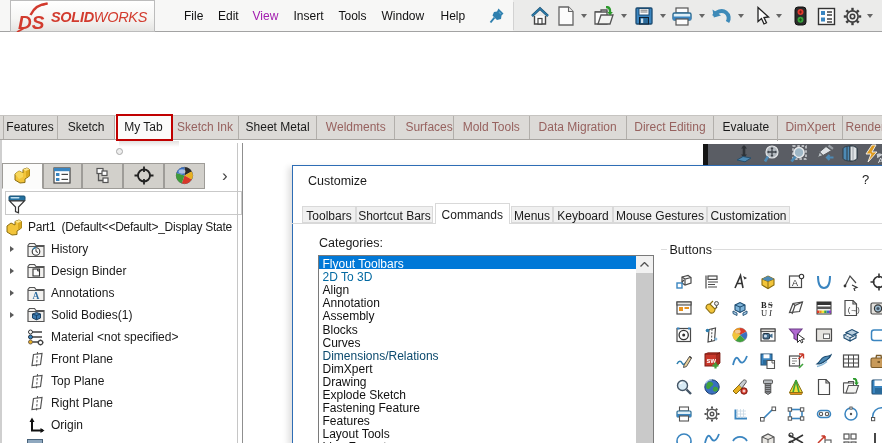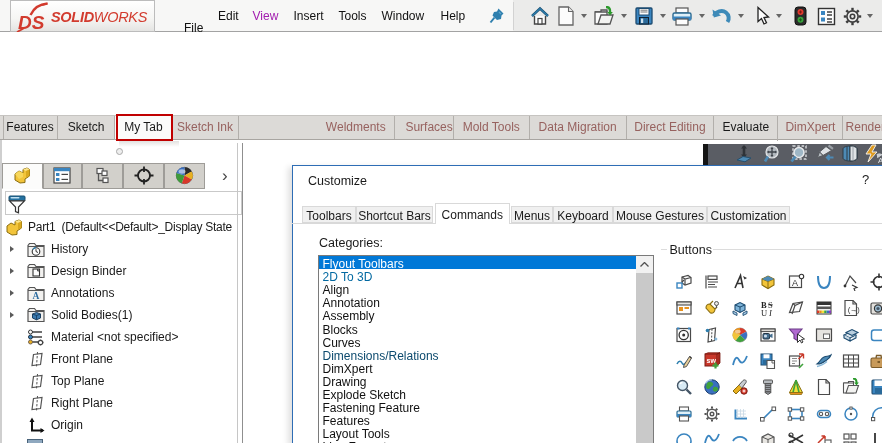--- a/index.html
+++ b/index.html
@@ -13,21 +13,21 @@
     <div style="position:absolute;left:513px;top:2px;width:1px;height:28px;background:#d2d2d2;"></div>
     <div style="position:absolute;left:10px;top:0px;width:145px;height:32px;background:linear-gradient(#ffffff,#f5f5f3 60%,#e4e4e2);border:1px solid #bcbcbc;z-index:3;">
       <div style="position:absolute;left:4px;top:1px;"><svg width="36" height="30" viewBox="0 0 36 30" style="">
           <path d="M32.5 1.5 C26 2 19 5.5 15.5 13" fill="none" stroke="#d23b2e" stroke-width="2.4"></path>
           <path d="M32.5 1.5 L27 3.2" fill="none" stroke="#d23b2e" stroke-width="1.8"></path>
           <text x="3" y="27" font-size="19" font-weight="bold" font-style="italic" fill="#d23b2e" font-family="Liberation Sans">DS</text>
           <path d="M8.5 26.5 L2 30" stroke="#d23b2e" stroke-width="1.8"></path>
         </svg></div>
       <div class="txt" style="left:40px;top:8px;font-size:14.5px;font-style:italic;font-weight:bold;color:#d23b2e;letter-spacing:-0.3px;">SOLID<span style="font-weight:normal;">WORKS</span></div>
     </div>
-    <div class="txt" style="left:184px;top:9px;font-size:12px;color:#111;margin-top:12px;">File</div>
+    <div class="txt" style="left:184px;top:9px;font-size:12px;color:#111;">File</div>
     <div class="txt" style="left:218px;top:9px;font-size:12px;color:#111;">Edit</div>
     <div class="txt" style="left:252.5px;top:9px;font-size:12px;color:#a21caf;">View</div>
     <div class="txt" style="left:293.5px;top:9px;font-size:12px;color:#111;">Insert</div>
     <div class="txt" style="left:338.5px;top:9px;font-size:12px;color:#111;">Tools</div>
     <div class="txt" style="left:381.5px;top:9px;font-size:12px;color:#111;">Window</div>
     <div class="txt" style="left:440.5px;top:9px;font-size:12px;color:#111;">Help</div>
     <div style="position:absolute;left:489px;top:7px;width:16px;height:17px;"><svg width="16" height="17" viewBox="0 0 16 17" style="">
         <path d="M9.5 1.5 L14.5 6.5 L12.5 8.5 L12 12 L8 13 L3.5 8.5 L5 5 L8 4.5 Z" fill="#2e7fae"></path>
         <path d="M5.5 10.5 L1.5 15.5" stroke="#2e7fae" stroke-width="2"></path>
         <path d="M10 5 L12 7" stroke="#5ea5cc" stroke-width="1.2"></path>
@@ -108,20 +108,21 @@
     <div class="abs" style="left:660px;top:14px;width:0;height:0;border-left:3.5px solid transparent;border-right:3.5px solid transparent;border-top:4px solid #666;"></div>
     <div class="abs" style="left:699px;top:14px;width:0;height:0;border-left:3.5px solid transparent;border-right:3.5px solid transparent;border-top:4px solid #666;"></div>
     <div class="abs" style="left:738px;top:14px;width:0;height:0;border-left:3.5px solid transparent;border-right:3.5px solid transparent;border-top:4px solid #666;"></div>
     <div class="abs" style="left:776px;top:14px;width:0;height:0;border-left:3.5px solid transparent;border-right:3.5px solid transparent;border-top:4px solid #666;"></div>
     <div class="abs" style="left:867px;top:14px;width:0;height:0;border-left:3.5px solid transparent;border-right:3.5px solid transparent;border-top:4px solid #666;"></div>
     <div style="position:absolute;left:0px;top:115px;width:882px;height:24.5px;background:#dcdad7;border-top:1px solid #c6c4c1;border-bottom:1px solid #a8a5a1;"></div>
     <div class="abs" style="left:3px;top:115.5px;width:55px;height:23.5px;border-right:1px solid #b2afab;color:#1a1a1a;font-size:12px;line-height:23.5px;text-align:center;">Features</div>
     <div class="abs" style="left:58px;top:115.5px;width:57.400000000000006px;height:24px;border-right:1px solid #b2afab;color:#1a1a1a;font-size:12px;line-height:23.5px;text-align:center;">Sketch</div>
     <div class="abs" style="left:115.4px;top:115.5px;width:57.0px;height:23.5px;background:#fbfbfa;border-right:1px solid #b2afab;color:#1a1a1a;font-size:12px;line-height:23.5px;text-align:center;">My Tab</div>
     <div class="abs" style="left:172.4px;top:115.5px;width:66.29999999999998px;height:23.5px;border-right:1px solid #b2afab;color:#97625f;font-size:12px;line-height:23.5px;text-align:center;">Sketch Ink</div>
+    <div class="abs" style="left:238.7px;top:115.5px;width:78.80000000000001px;height:23.5px;border-right:1px solid #b2afab;color:#1a1a1a;font-size:12px;line-height:23.5px;text-align:center;">Sheet Metal</div>
     <div class="abs" style="left:317.5px;top:115.5px;width:77.5px;height:23.5px;border-right:1px solid #b2afab;color:#97625f;font-size:12px;line-height:23.5px;text-align:center;">Weldments</div>
     <div class="abs" style="left:395px;top:115.5px;width:58.80000000000001px;height:23.5px;border-right:1px solid #b2afab;color:#97625f;font-size:12px;line-height:23.5px;text-align:right;">Surfaces</div>
     <div class="abs" style="left:453.8px;top:115.5px;width:75.90000000000003px;height:23.5px;border-right:1px solid #b2afab;color:#97625f;font-size:12px;line-height:23.5px;text-align:center;">Mold Tools</div>
     <div class="abs" style="left:529.7px;top:115.5px;width:96.89999999999998px;height:23.5px;border-right:1px solid #b2afab;color:#97625f;font-size:12px;line-height:23.5px;text-align:center;">Data Migration</div>
     <div class="abs" style="left:626.6px;top:115.5px;width:87.69999999999993px;height:23.5px;border-right:1px solid #b2afab;color:#97625f;font-size:12px;line-height:23.5px;text-align:center;">Direct Editing</div>
     <div class="abs" style="left:714.3px;top:115.5px;width:64.10000000000002px;height:25px;border-right:1px solid #b2afab;color:#1a1a1a;font-size:12px;line-height:23.5px;text-align:center;">Evaluate</div>
     <div class="abs" style="left:778.4px;top:115.5px;width:65.10000000000002px;height:23.5px;border-right:1px solid #b2afab;color:#97625f;font-size:12px;line-height:23.5px;text-align:center;">DimXpert</div>
     <div class="abs" style="left:843.5px;top:115.5px;width:44.5px;height:23.5px;border-right:1px solid #b2afab;color:#97625f;font-size:12px;line-height:23.5px;text-align:center;">Render T</div>
     <div style="position:absolute;left:3px;top:115.5px;width:1px;height:23.5px;background:#b2afab;"></div>
     <div style="position:absolute;left:115.5px;top:114px;width:57px;height:26.5px;border:2.5px solid #c00000;z-index:5;"></div>

